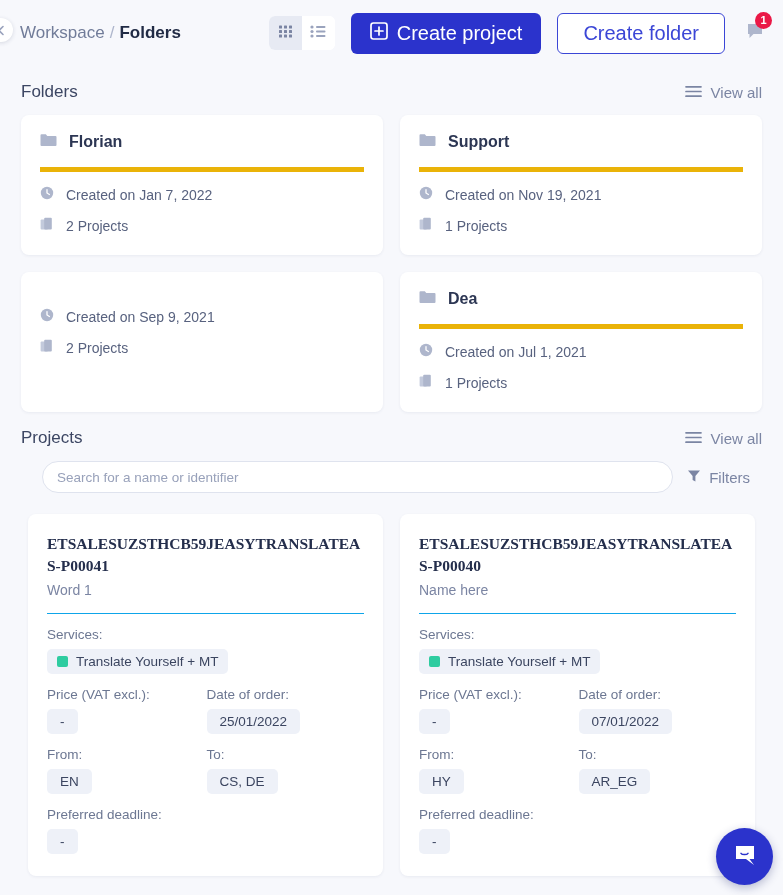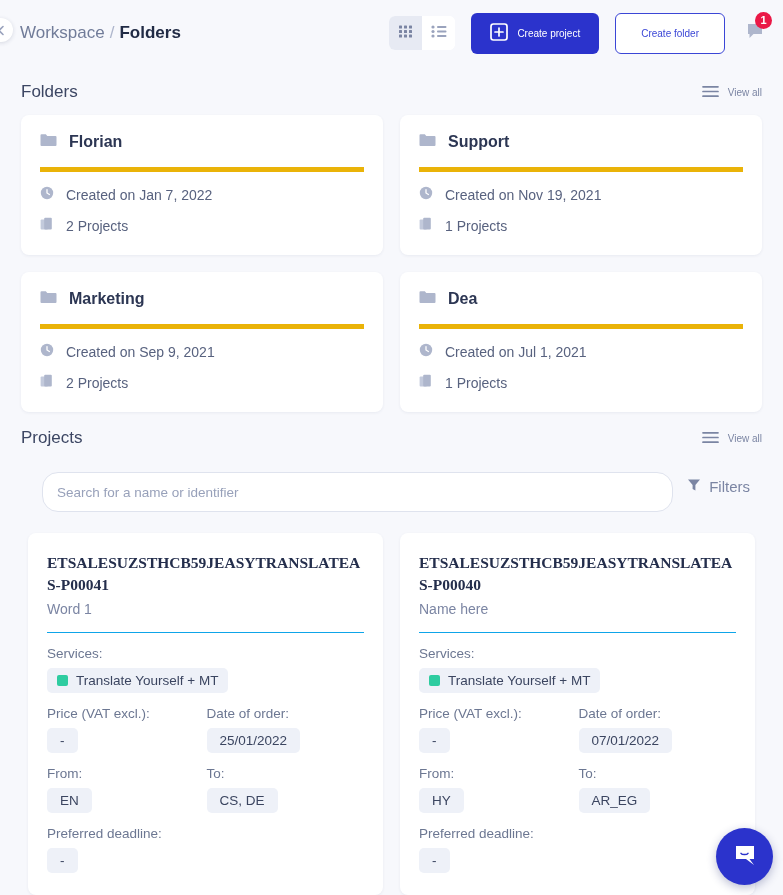--- a/index.html
+++ b/index.html
@@ -71,21 +71,21 @@
     justify-content: center;
     background: #ffffff;
     border: none;
     cursor: pointer;
   }
   .view-toggle-btn.active { background: #e7eaf3; }
 
   .btn {
     height: 41px;
     border-radius: 6px;
-    font-size: 10px;
+    font-size: 20px;
     font-family: "Liberation Sans", sans-serif;
     display: inline-flex;
     align-items: center;
     justify-content: center;
     gap: 9px;
     cursor: pointer;
     white-space: nowrap;
     text-align: center;
   }
   .btn-primary {
@@ -140,21 +140,21 @@
     font-size: 17px;
     color: #3c4663;
     font-weight: 400;
   }
   .view-all {
     margin-left: auto;
     display: flex;
     align-items: center;
     gap: 9px;
     color: #7b85a3;
-    font-size: 10px;
+    font-size: 15px;
     cursor: pointer;
   }
 
   
   .card-grid {
     display: grid;
     grid-template-columns: 1fr 1fr;
     gap: 17px;
     padding: 0 7px;
   }
@@ -194,30 +194,29 @@
   }
   .search-row {
     display: flex;
     align-items: center;
     gap: 14px;
     padding: 0 0 0 21px;
     background: #f7f8fc;
   }
   .search-input {
     flex: 1;
-    height: 40px;
+    height: 32px;
     border: 1px solid #dfe3ee;
     border-radius: 16px;
     background: #ffffff;
     padding: 0 14px;
     font-size: 13.5px;
     font-family: "Liberation Sans", sans-serif;
     color: #2f3a56;
     outline: none;
-    margin-top: 11px;
   }
   .search-input::placeholder { color: #98a1ba; }
   .filters-btn {
     display: flex;
     align-items: flex-start;
     gap: 8px;
     color: #7b85a3;
     font-size: 15px;
     cursor: pointer;
     padding-right: 12px;
@@ -447,26 +446,20 @@
         </div>
         <div class="folder-meta-row">
           <span><svg width="14" height="15" viewBox="0 0 14 15">
               <rect x="0.6" y="2.6" width="7.4" height="10" rx="1" fill="#c3cadc"></rect>
               <rect x="4.2" y="0.8" width="7.6" height="11.8" rx="1" fill="#aeb6cc"></rect>
             </svg></span>
           <span>1 Projects</span>
         </div>
       </div>
       <div class="folder-card">
-        <div class="folder-head">
-          <span><svg width="17" height="14" viewBox="0 0 17 14">
-              <path d="M0.5 2.2a1 1 0 0 1 1-1h4.3l1.5 1.7H15.5a1 1 0 0 1 1 1v8a1 1 0 0 1-1 1h-14a1 1 0 0 1-1-1z" fill="#aeb6cc"></path>
-            </svg></span>
-          <span class="folder-name">Marketing</span>
-        </div>
         <div class="folder-meta-row">
           <span><svg width="14" height="14" viewBox="0 0 14 14">
               <circle cx="7" cy="7" r="6.2" fill="#aeb6cc"></circle>
               <path d="M7 3.6V7l2.4 1.5" fill="none" stroke="#ffffff" stroke-width="1.3" stroke-linecap="round"></path>
             </svg></span>
           <span>Created on Sep 9, 2021</span>
         </div>
         <div class="folder-meta-row">
           <span><svg width="14" height="15" viewBox="0 0 14 15">
               <rect x="0.6" y="2.6" width="7.4" height="10" rx="1" fill="#c3cadc"></rect>

